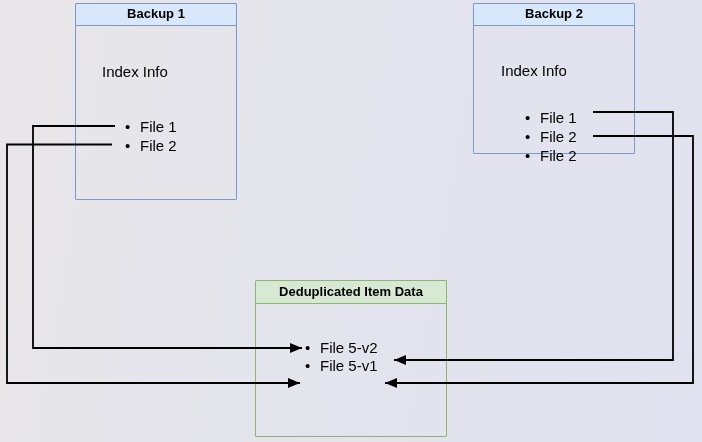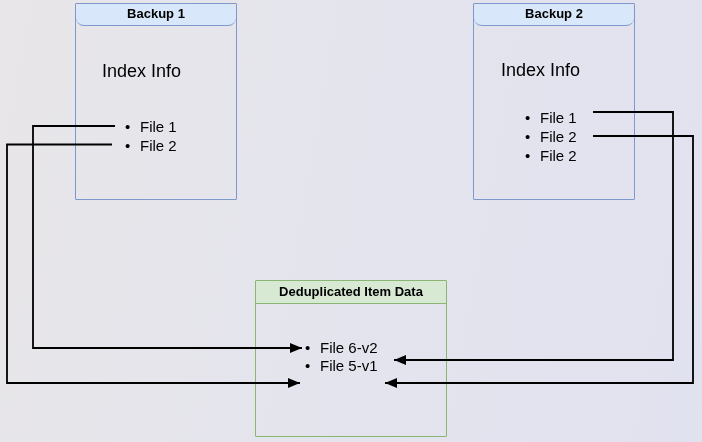--- a/index.html
+++ b/index.html
@@ -25,25 +25,25 @@
   .box.green { border-color: #8ab573; }
   .hdr {
     position: absolute;
     left: 0; right: 0; top: 0;
     font-weight: bold;
     font-size: 13px;
     text-align: center;
     border-bottom: 1.5px solid;
     box-sizing: border-box;
   }
-  .blue .hdr  { background: #d9e7fa; border-color: #7b99cc; height: 22px; line-height: 20px; border-radius: 8px; }
+  .blue .hdr  { background: #d9e7fa; border-color: #7b99cc; height: 22px; line-height: 20px; }
   .green .hdr { background: #d7e9d3; border-color: #8ab573; height: 23px; line-height: 21px; }
   .subtitle {
     position: absolute;
-    font-size: 18px;
+    font-size: 15px;
     line-height: 19px;
     white-space: nowrap;
   }
   ul.filelist {
     position: absolute;
     margin: 0;
     padding: 0;
     list-style: none;
   }
   ul.filelist li {
@@ -76,34 +76,34 @@
 
   <div class="box blue" style="left:75px; top:3px; width:162px; height:197px;">
     <div class="hdr">Backup 1</div>
     <div class="subtitle" style="left:26px; top:57.5px;">Index Info</div>
     <ul class="filelist lh18" style="left:49px; top:114px;">
       <li>File 1</li>
       <li>File 2</li>
     </ul>
   </div>
 
-  <div class="box blue" style="left:473px; top:3px; width:162px; height:197px;">
+  <div class="box blue" style="left:473px; top:3px; width:162px; height:151px;">
     <div class="hdr">Backup 2</div>
     <div class="subtitle" style="left:27px; top:56.5px;">Index Info</div>
     <ul class="filelist lh19" style="left:51px; top:103.5px;">
       <li>File 1</li>
       <li>File 2</li>
       <li>File 2</li>
     </ul>
   </div>
 
   <div class="box green" style="left:255px; top:280px; width:192px; height:157px;">
     <div class="hdr">Deduplicated Item Data</div>
     <ul class="filelist lh17" style="left:49px; top:58.3px;">
-      <li>File 6-v2</li>
+      <li>File 5-v2</li>
       <li>File 5-v1</li>
     </ul>
   </div>
 
   <svg class="arrows" viewBox="0 0 702 442">
     <defs>
       <marker id="ah" markerWidth="12" markerHeight="10" refX="12" refY="5" orient="auto" markerUnits="userSpaceOnUse">
         <path d="M0,0 L12,5 L0,10 z" fill="#000"></path>
       </marker>
     </defs>

